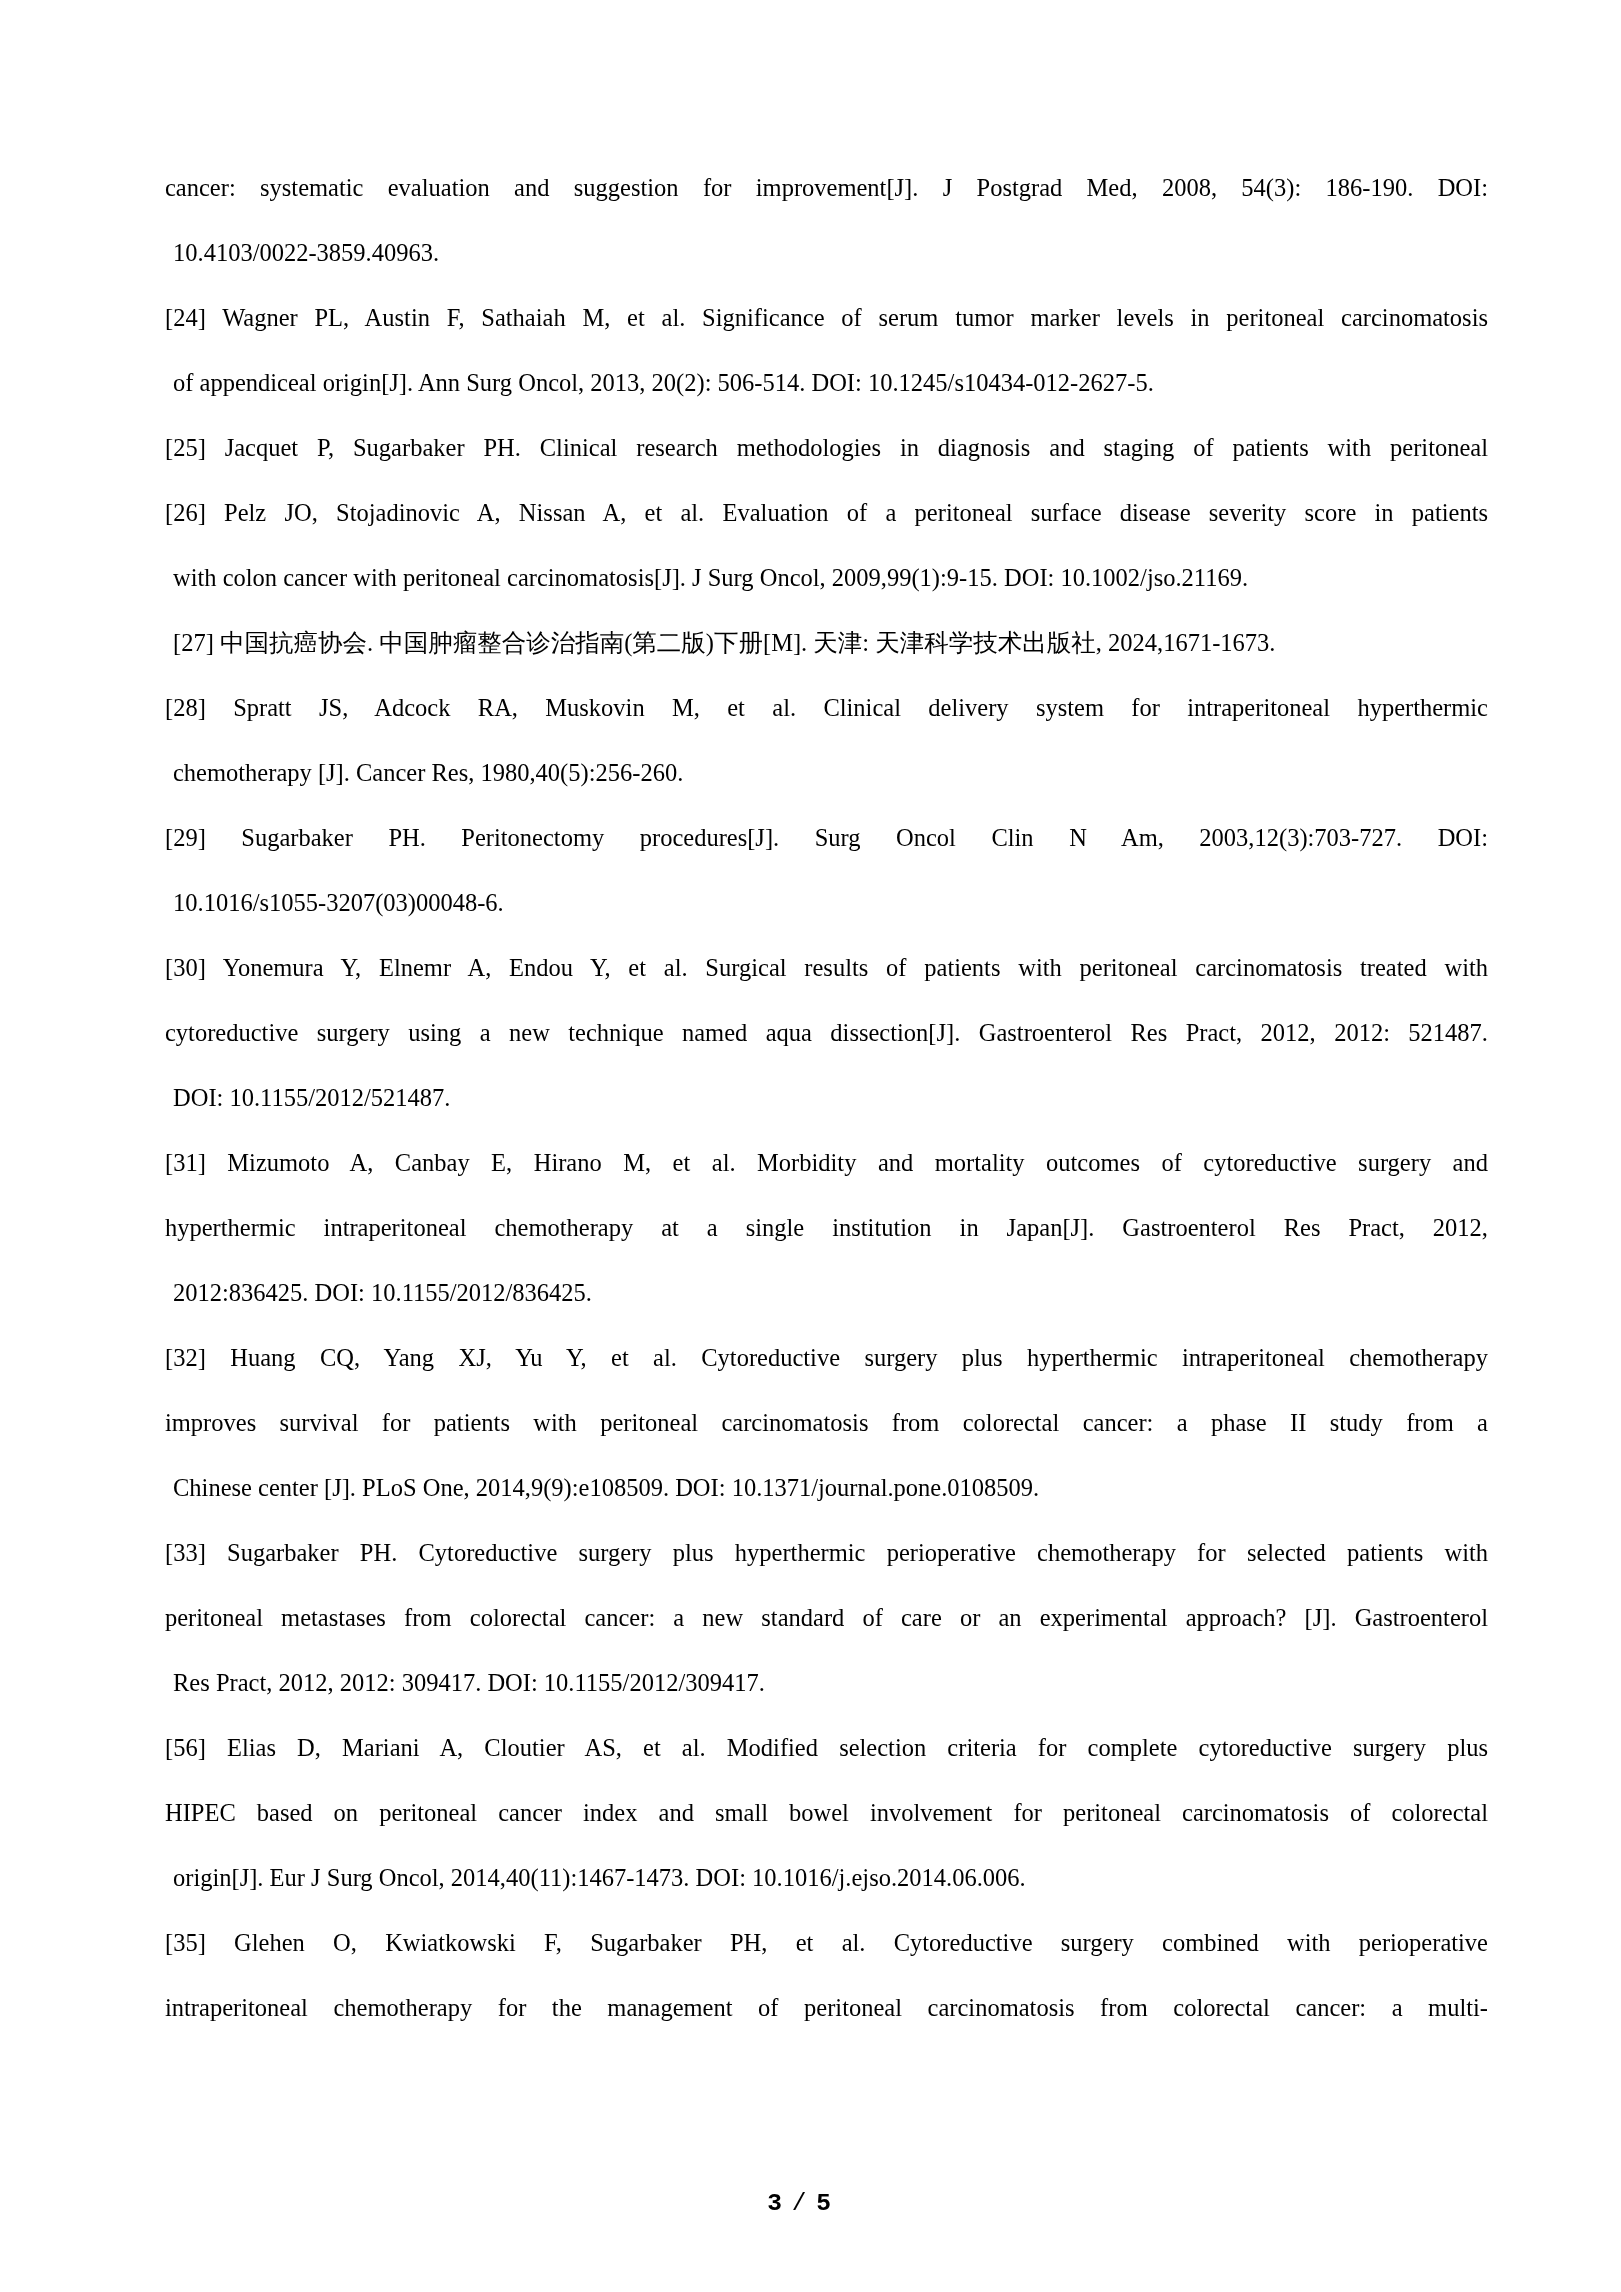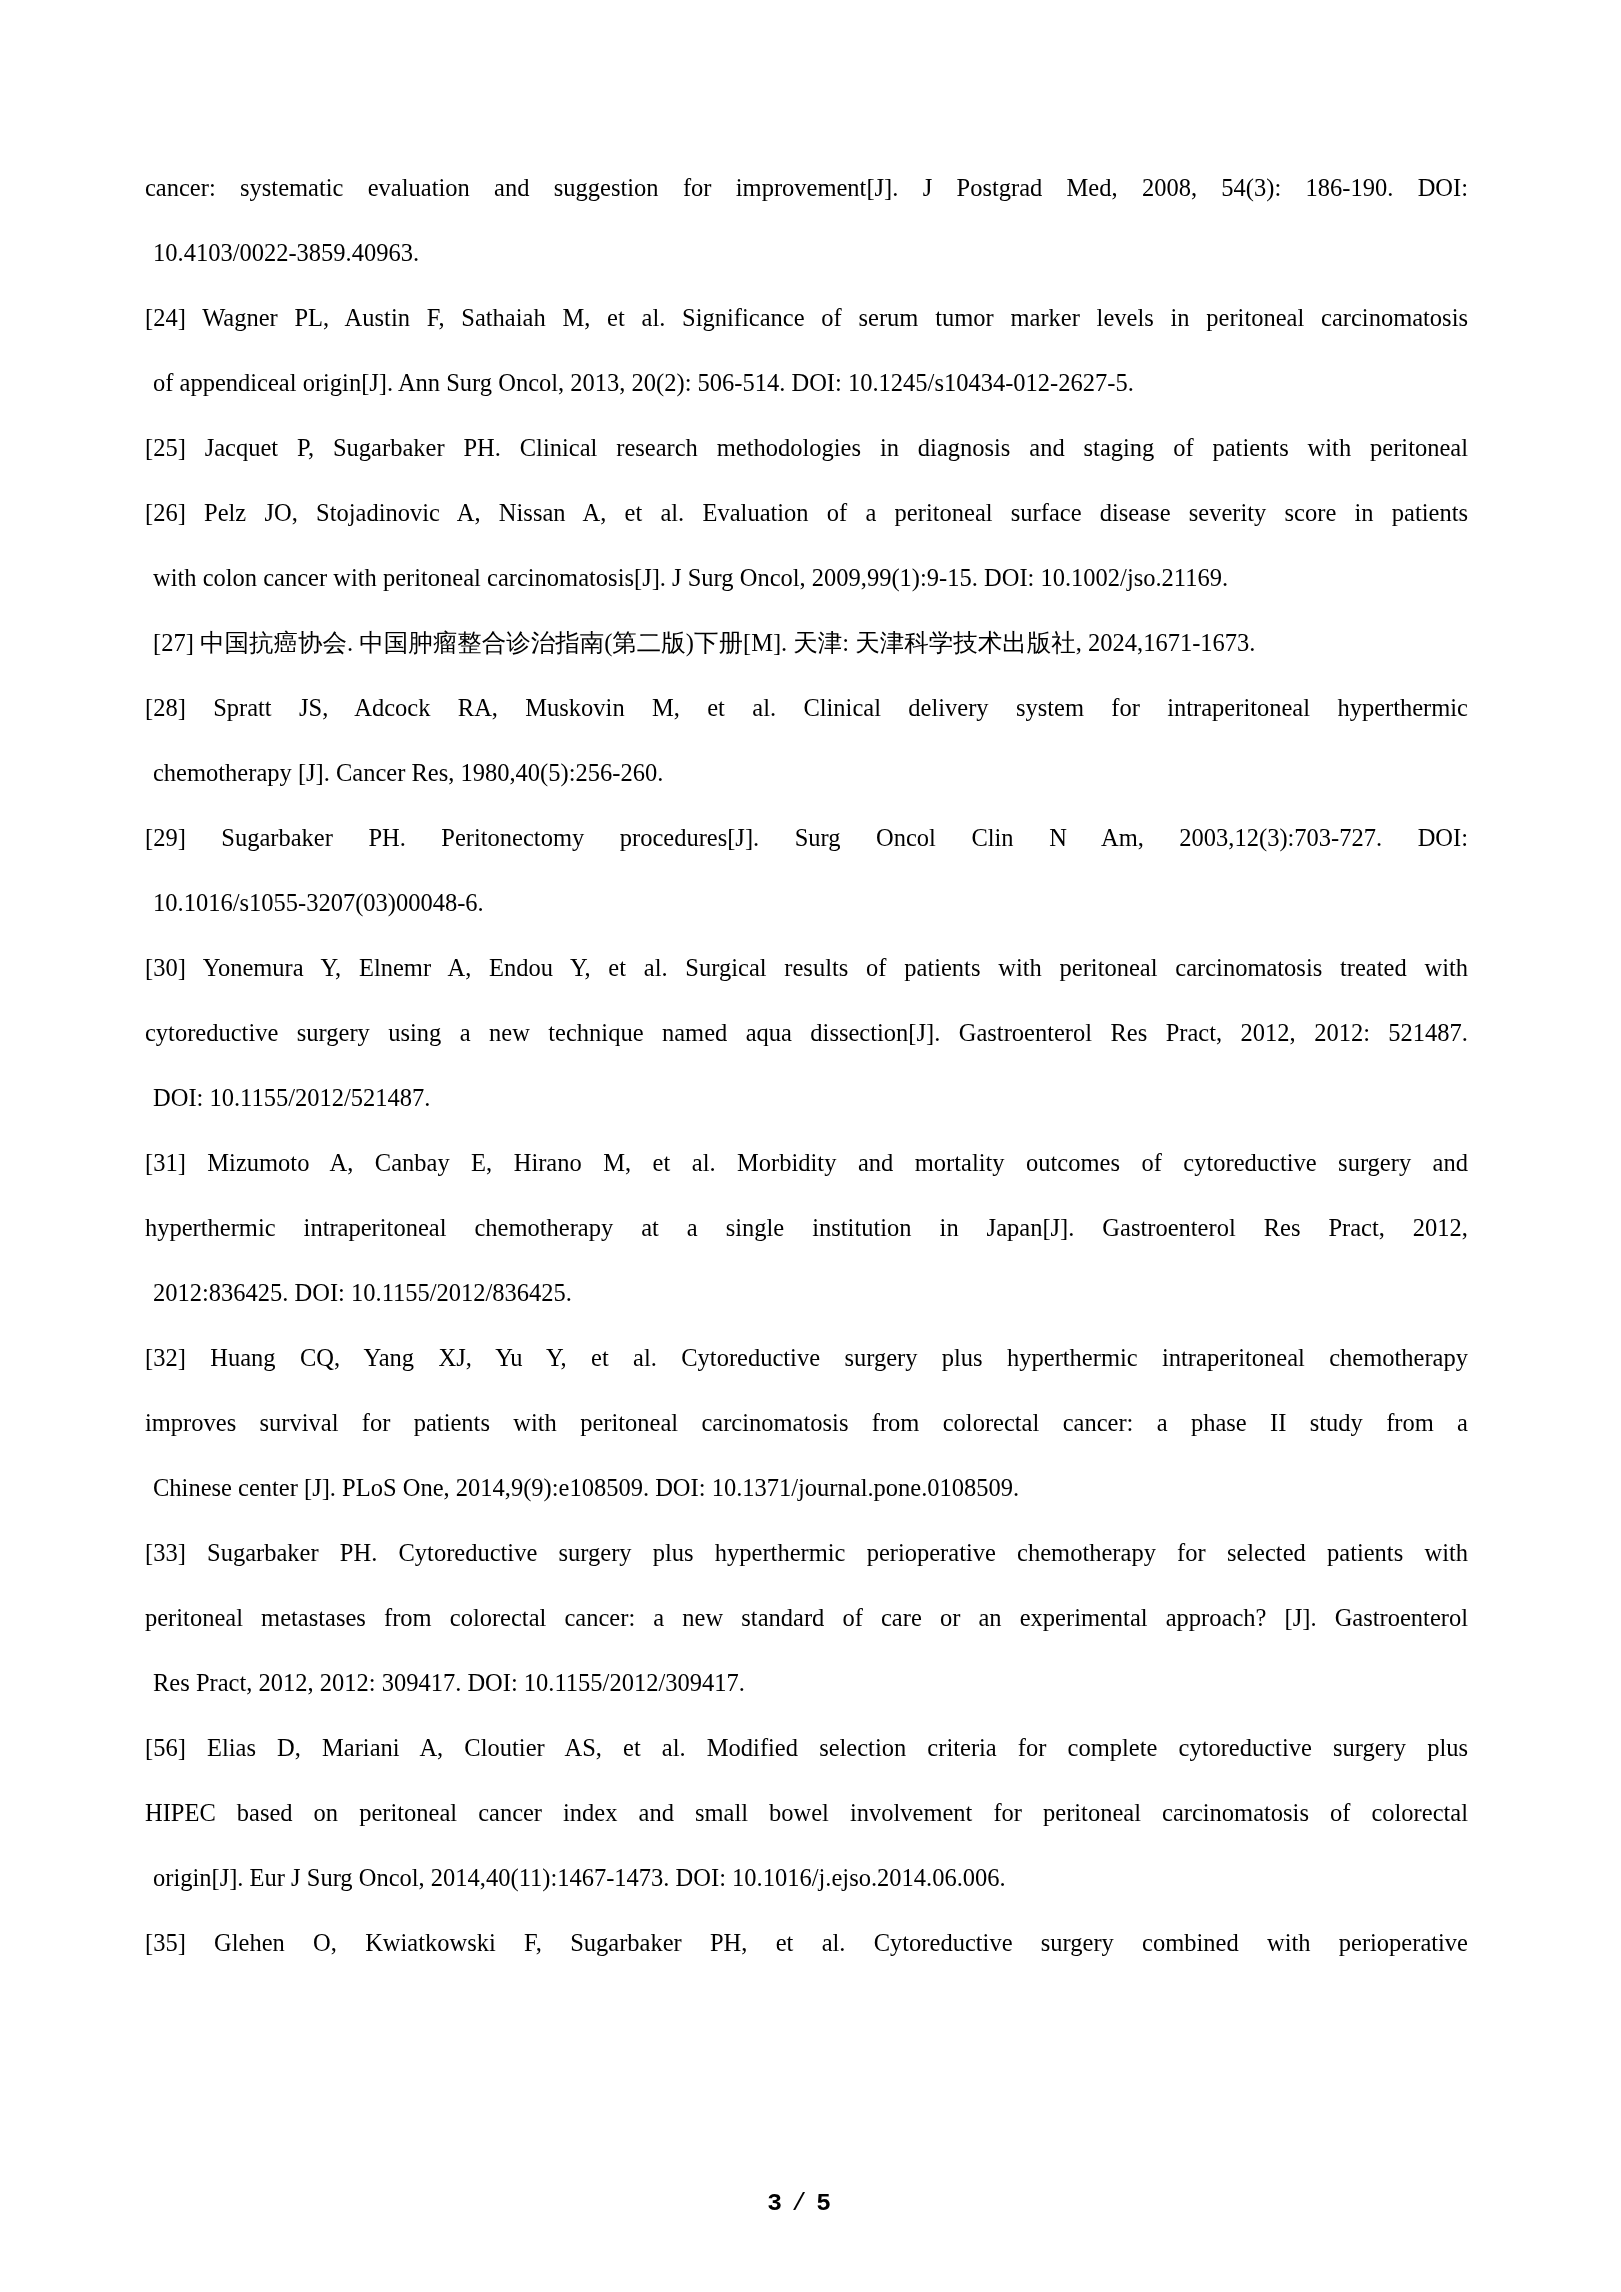--- a/index.html
+++ b/index.html
@@ -11,21 +11,21 @@
     position: relative;
     width: 1621px;
     height: 2293px;
     background: #ffffff;
     font-family: "Liberation Serif", "DejaVu Serif", serif;
     color: #000000;
     overflow: hidden;
   }
   .textblock {
     position: absolute;
-    left: 145px;
+    left: 165px;
     top: 155px;
     width: 1323px;
   }
   .line {
     font-size: 24.5px;
     line-height: 65px;
     height: 65px;
     white-space: nowrap;
     overflow: visible;
   }
@@ -85,20 +85,21 @@
       <div class="line just">[32] Huang CQ, Yang XJ, Yu Y, et al. Cytoreductive surgery plus hyperthermic intraperitoneal chemotherapy</div>
       <div class="line just">improves survival for patients with peritoneal carcinomatosis from colorectal cancer: a phase II study from a</div>
       <div class="line nojust">Chinese center [J]. PLoS One, 2014,9(9):e108509. DOI: 10.1371/journal.pone.0108509.</div>
       <div class="line just">[33] Sugarbaker PH. Cytoreductive surgery plus hyperthermic perioperative chemotherapy for selected patients with</div>
       <div class="line just">peritoneal metastases from colorectal cancer: a new standard of care or an experimental approach? [J]. Gastroenterol</div>
       <div class="line nojust">Res Pract, 2012, 2012: 309417. DOI: 10.1155/2012/309417.</div>
       <div class="line just">[56] Elias D, Mariani A, Cloutier AS, et al. Modified selection criteria for complete cytoreductive surgery plus</div>
       <div class="line just">HIPEC based on peritoneal cancer index and small bowel involvement for peritoneal carcinomatosis of colorectal</div>
       <div class="line nojust">origin[J]. Eur J Surg Oncol, 2014,40(11):1467-1473. DOI: 10.1016/j.ejso.2014.06.006.</div>
       <div class="line just">[35] Glehen O, Kwiatkowski F, Sugarbaker PH, et al. Cytoreductive surgery combined with perioperative</div>
+      <div class="line just">intraperitoneal chemotherapy for the management of peritoneal carcinomatosis from colorectal cancer: a multi-</div>
     </div>
 
   <div class="footer">
     <span class="num">3</span><span class="sep">/</span><span class="num">5</span>
   </div>
 
 </div>
 
 
 </body></html>

